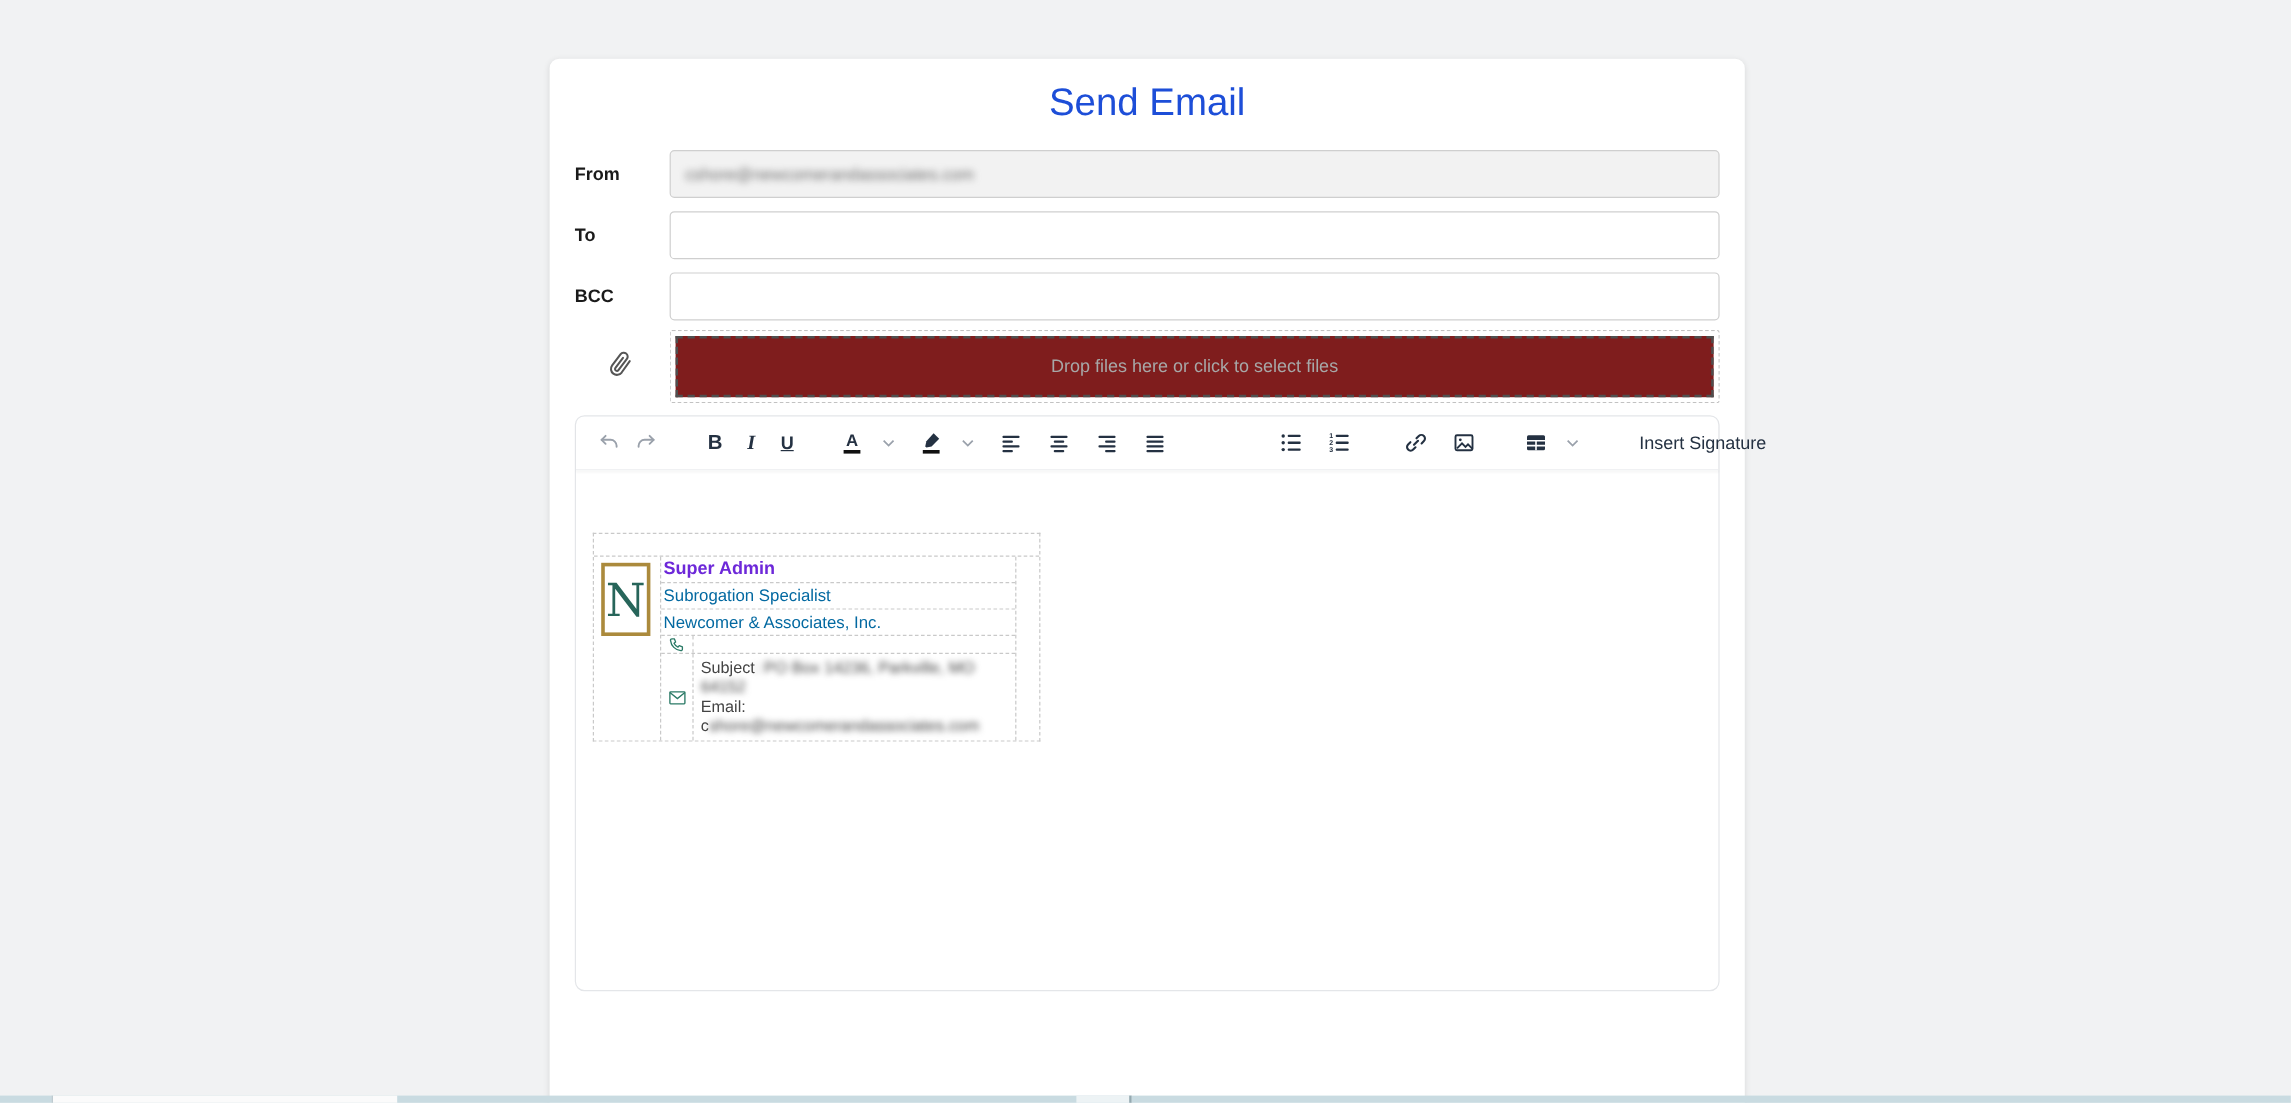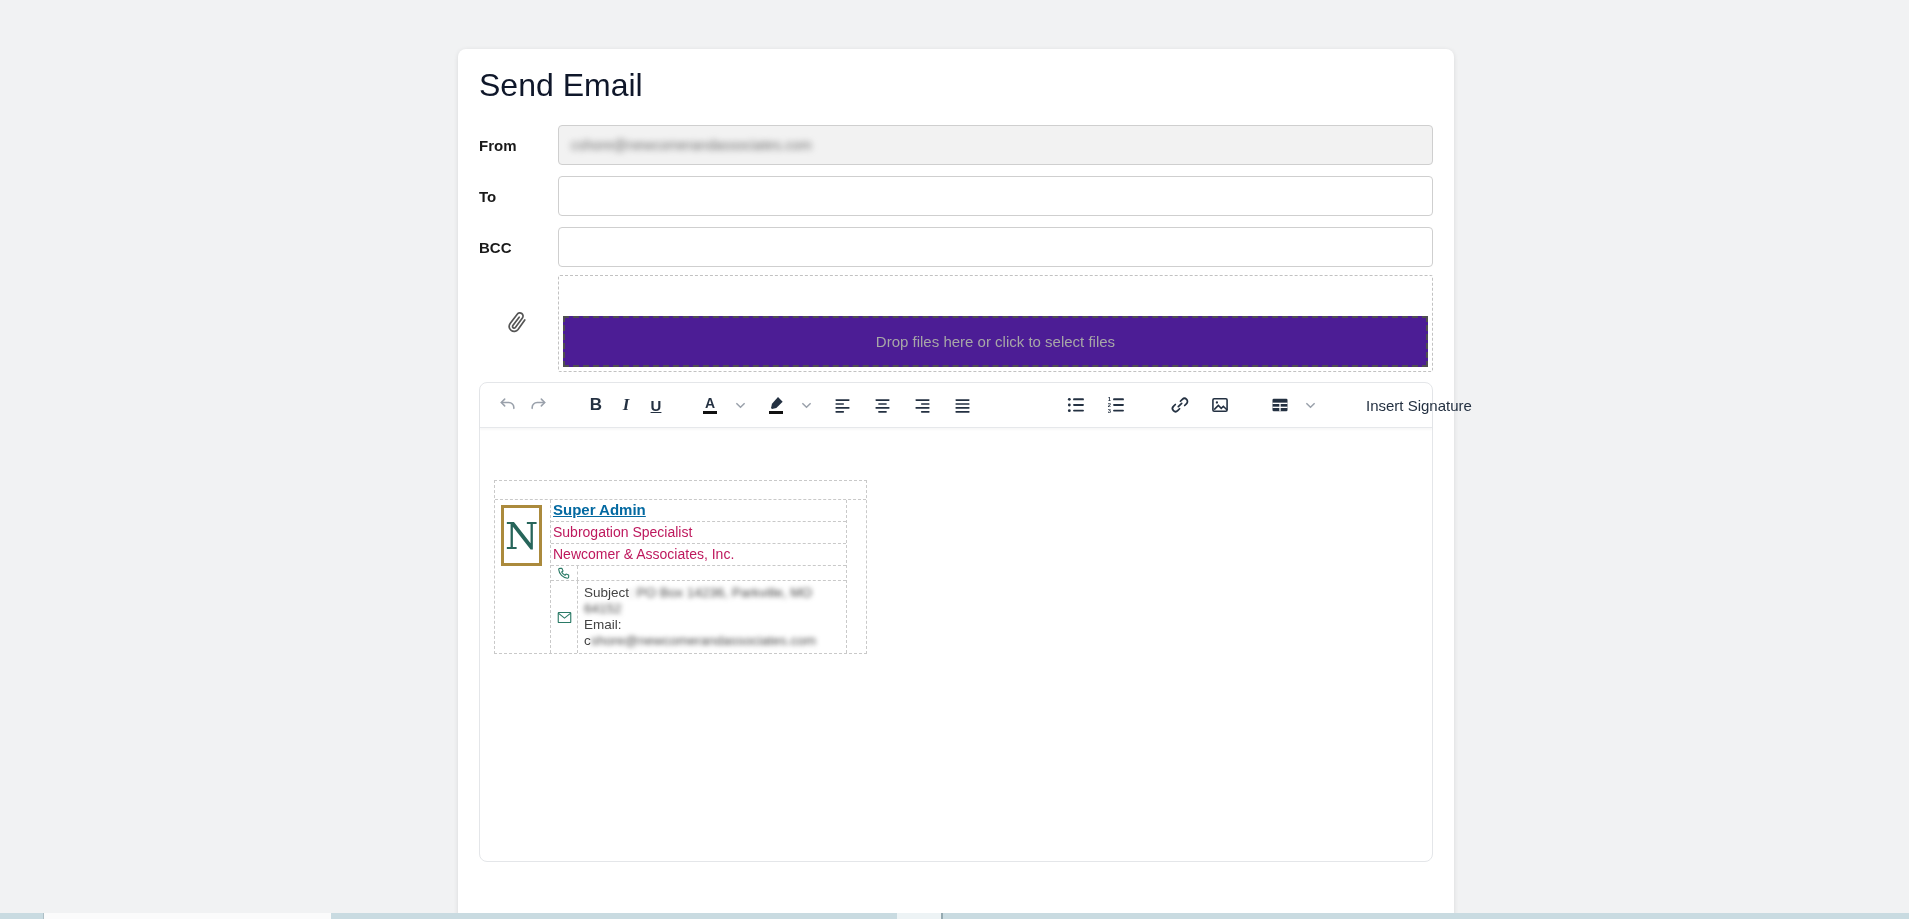--- a/index.html
+++ b/index.html
@@ -16,27 +16,27 @@
     top: 49px;
     width: 996px;
     height: 905px;
     background: #ffffff;
     border-radius: 8px;
     box-shadow: 0 1px 5px rgba(0,0,0,.10);
     padding: 0 21px;
     box-sizing: border-box;
   }
   .title {
-    text-align: left;
+    text-align: center;
     margin-top: 14px;
     height: 44px;
     line-height: 44px;
     font-size: 32px;
     font-weight: 400;
-    color: #0f172a;
+    color: #1d4ed8;
   }
   .row { display: flex; align-items: center; margin-top: 11px; }
   .row.first { margin-top: 18px; }
   .row-label {
     width: 79px;
     font-weight: 700;
     font-size: 15px;
     color: #1a1a1a;
     flex-shrink: 0;
   }
@@ -64,29 +64,28 @@
   .attach-row { margin-top: 8px; display: flex; align-items: center; }
   .attach-icon-cell { width: 79px; flex-shrink: 0; box-sizing: border-box; padding-left: 26px; }
   .dropzone-outer {
     flex: 1;
     border: 1px dashed #c2c2c2;
     padding: 4px;
     border-radius: 2px;
   }
   .dropzone-inner {
     border: 2px dashed #4f4f4f;
-    background: #4c1d95;
+    background: #7f1d1d;
     height: 51px;
     display: flex;
     align-items: center;
     justify-content: center;
     color: #a7a7a7;
     font-size: 15px;
     box-sizing: border-box;
-    margin-top: 36px;
   }
   .message-label { margin-top: 21px; font-size: 17px; font-weight: 700; color: #111; }
 
   .editor {
     margin-top: 10px;
     border: 1px solid #e4e6e9;
     border-radius: 8px;
     min-height: 478px;
     background: #fff;
   }
@@ -149,24 +148,24 @@
     font-family: "DejaVu Serif", serif;
     font-size: 38px;
     color: #27655a;
   }
   .sig-content { flex: 1; border-right: 1px dashed #c9c9c9; }
   .sig-gap { width: 19px; flex-shrink: 0; }
   .sig-line {
     padding: 2px 0 3px 2px;
     border-bottom: 1px dashed #c9c9c9;
     font-size: 14px;
-    color: #be185d;
+    color: #0369a1;
     line-height: 16px;
   }
-  .sig-name { font-weight: 700; color: #0369a1; font-size: 15px; text-decoration: underline; }
+  .sig-name { font-weight: 700; color: #6d28d9; font-size: 15px; }
   .sig-contact { display: flex; }
   .sig-contact.phone-row { border-bottom: 1px dashed #c9c9c9; }
   .sig-cicon {
     width: 26px; flex-shrink: 0;
     display: flex; align-items: center; justify-content: center;
     border-right: 1px dashed #c9c9c9;
   }
   .sig-ctext { flex: 1; padding: 4px 0 4px 6px; font-size: 13.5px; color: #444; line-height: 16px; }
 
   .bottom-bar {

